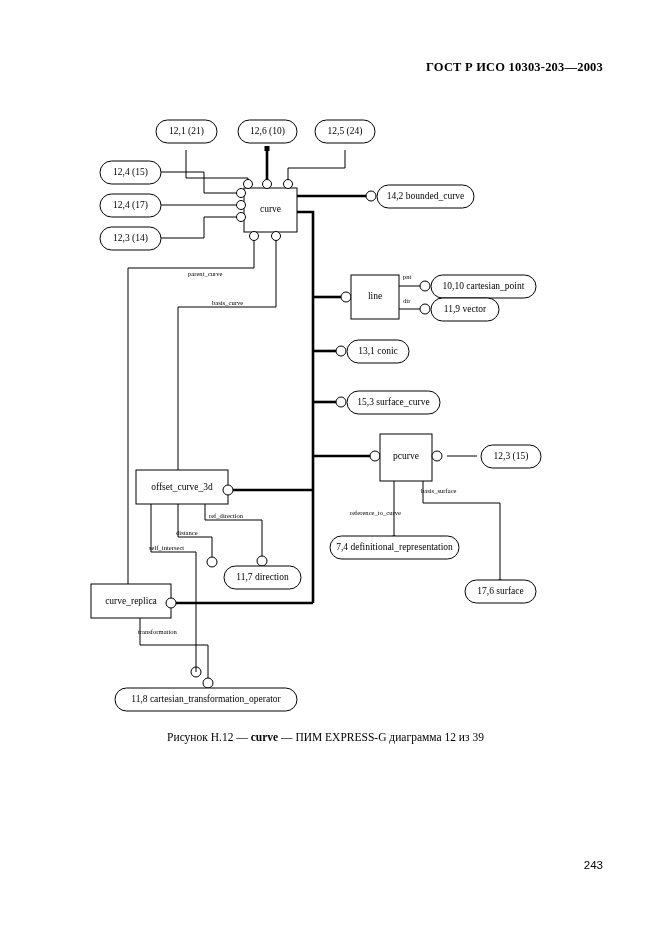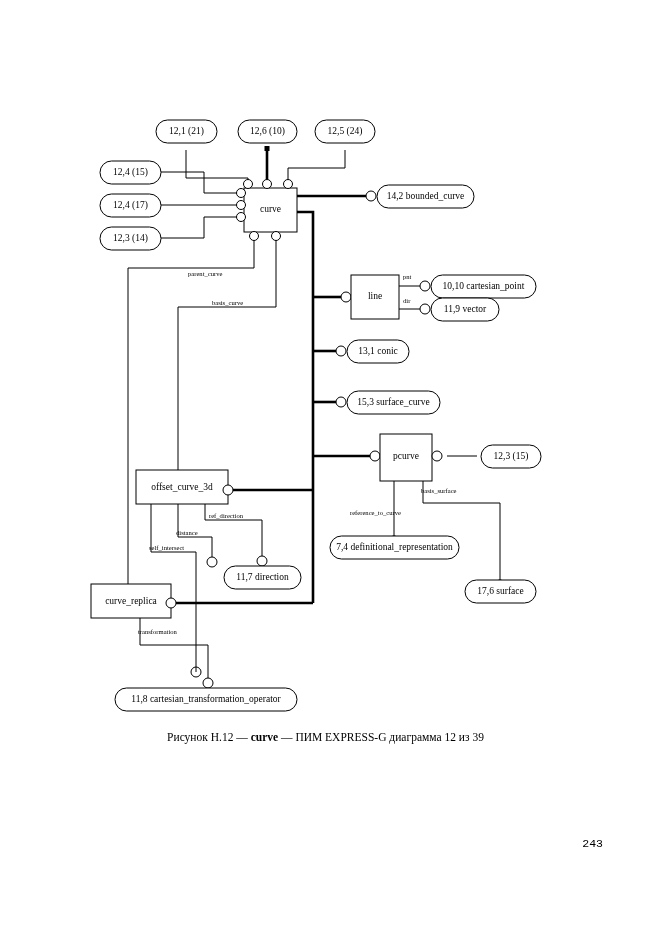--- a/index.html
+++ b/index.html
@@ -44,44 +44,45 @@
     top: 731px;
     left: 0;
     width: 651px;
     text-align: center;
     font-size: 11.5px;
     font-family: "Liberation Serif", serif;
   }
   .caption b { font-weight: bold; }
   .page-number {
     position: absolute;
-    top: 837px;
+    top: 859px;
     right: 58px;
     font-size: 11.5px;
-    font-family: Liberation Mono, monospace;
+    font-family: Liberation Sans, sans-serif;
   }
   svg { display: block; }
   svg text {
     font-family: "Liberation Serif", serif;
     fill: #000000;
   }
   .node-label { font-size: 9.5px; text-anchor: middle; dominant-baseline: middle; }
   .attr-label { font-size: 6.6px; text-anchor: start; dominant-baseline: middle; }
   .ell { fill: #ffffff; stroke: #000000; stroke-width: 1; }
   .box { fill: #ffffff; stroke: #000000; stroke-width: 1; }
   .circ { fill: #ffffff; stroke: #000000; stroke-width: 1; }
   .thin { stroke: #000000; stroke-width: 1; fill: none; }
   .thick { stroke: #000000; stroke-width: 2.6; fill: none; }
   .dot { fill: #000000; }
 </style>
 </head>
 <body>
 
 <div class="page">
 
+  <div class="std-header">ГОСТ Р ИСО 10303-203—2003</div>
 
   <div class="figure-area">
     <svg width="661" height="620" viewBox="0 0 661 620">
 
       <path class="thin" d="M186,50 L186,78 L248,78 L248,88"></path>
 
       <path class="thick" d="M267,50 L267,88"></path>
 
       <path class="thin" d="M345,50 L345,68 L288,68 L288,88"></path>
 

